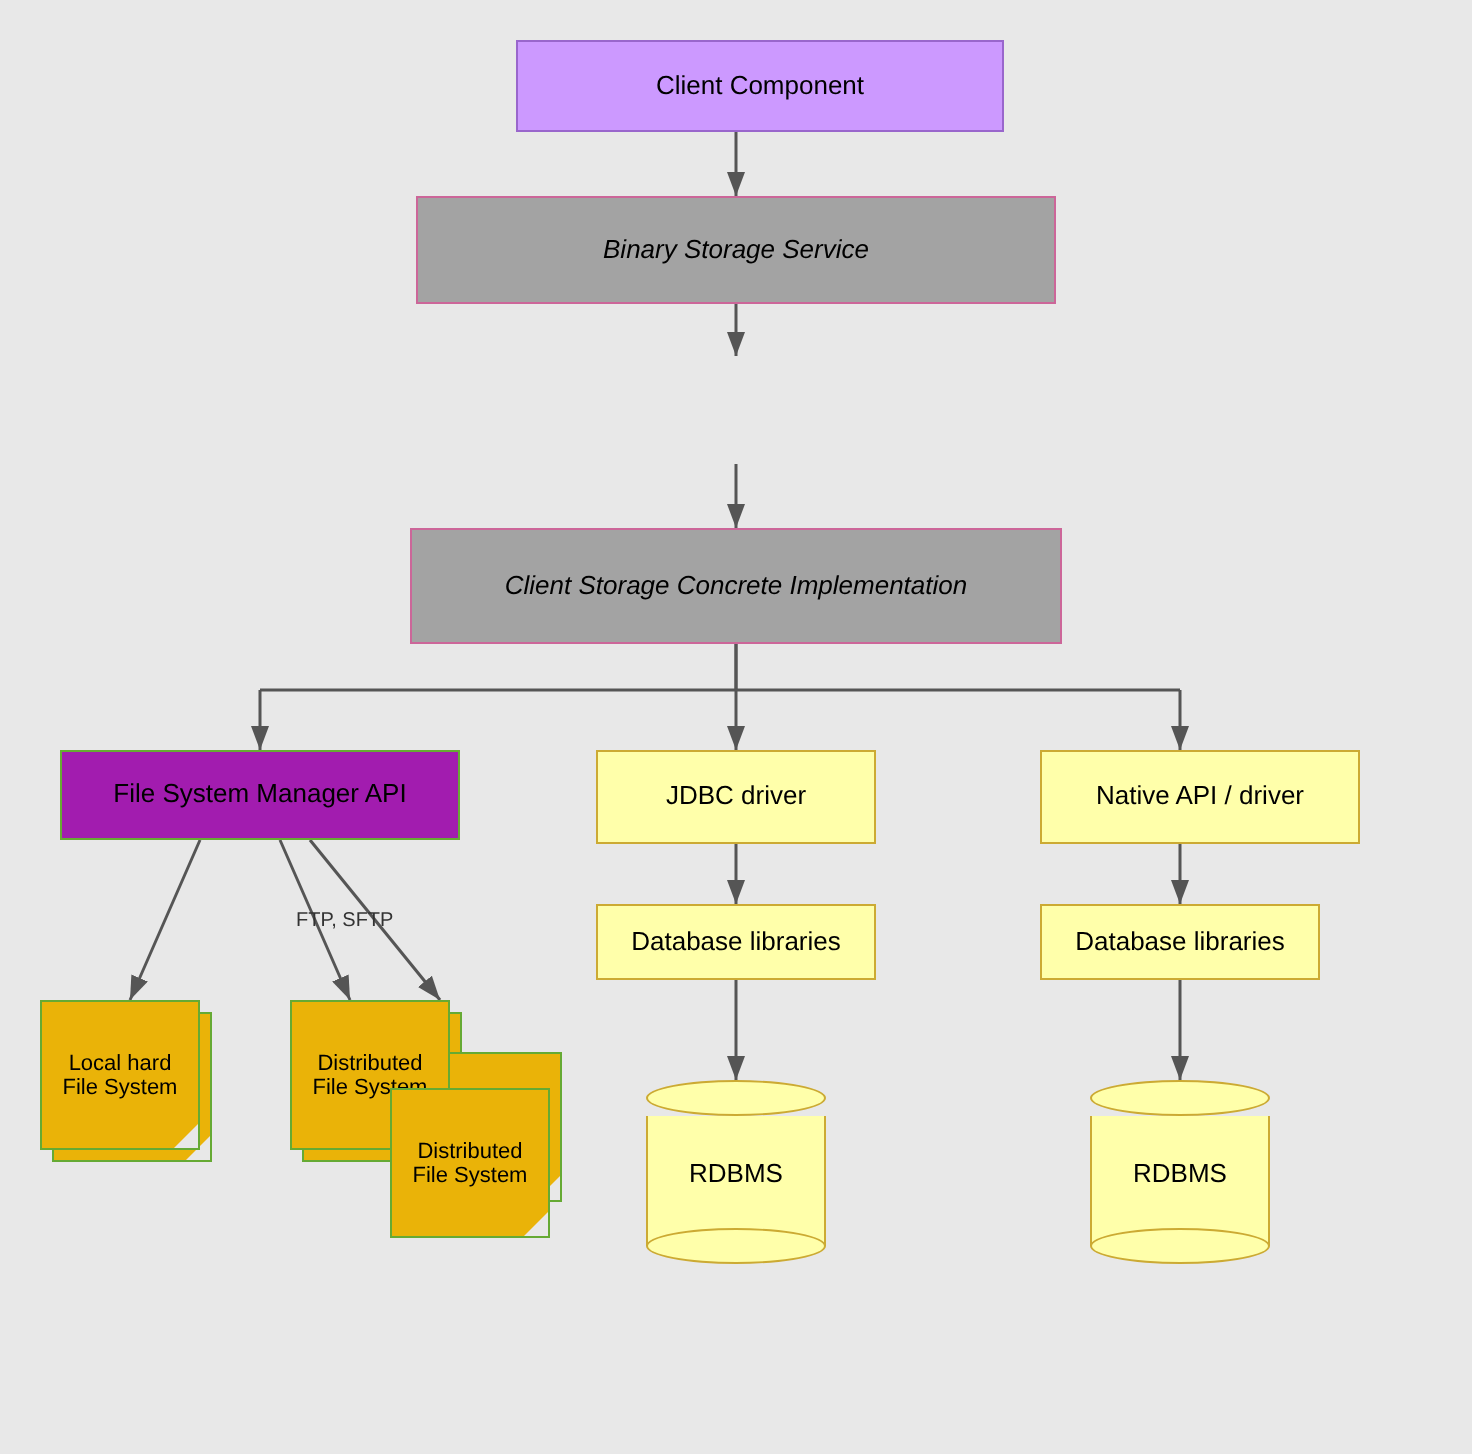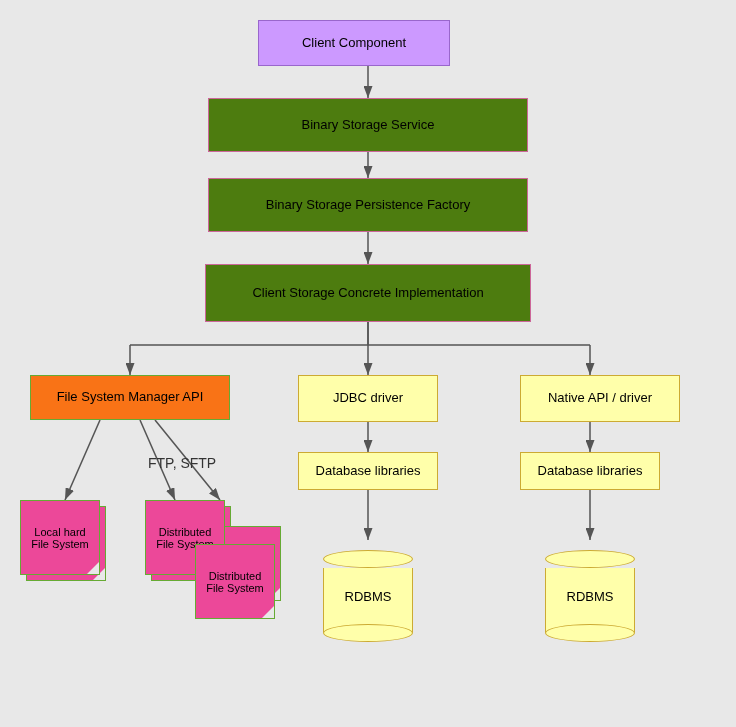--- a/index.html
+++ b/index.html
@@ -25,45 +25,45 @@
       align-items: center;
       justify-content: center;
       padding: 6px 10px;
       line-height: 1.3;
     }
     .box-purple {
       background: #cc99ff;
       border-color: #9966cc;
     }
     .box-pink {
-      background: #4d7c0f;
+      background: #a3a3a3;
       border-color: #cc6699;
+      font-style: italic;
     }
     .box-green {
-      background: #f97316;
+      background: #a21caf;
       border-color: #66aa33;
     }
     .box-yellow {
       background: #ffffaa;
       border-color: #ccaa33;
     }
     svg.arrows {
       position: absolute;
       top: 0; left: 0;
       width: 736px;
       height: 727px;
       pointer-events: none;
     }
     
     .cylinder-wrap {
       position: absolute;
       display: flex;
       flex-direction: column;
       align-items: center;
-      margin-top: 10px;
     }
     .cylinder {
       position: relative;
       display: flex;
       flex-direction: column;
       align-items: center;
     }
     .cyl-top {
       width: 90px;
       height: 18px;
@@ -95,42 +95,42 @@
       margin-top: -9px;
       position: relative;
       z-index: 1;
     }
     
     .doc-stack {
       position: absolute;
     }
     .doc {
       position: absolute;
-      background: #ec4899;
+      background: #eab308;
       border: 1.5px solid #66aa33;
       width: 80px;
       height: 75px;
       display: flex;
       align-items: center;
       justify-content: center;
       text-align: center;
       font-size: 12px;
       padding: 4px;
     }
     .doc::after {
       content: '';
       position: absolute;
       bottom: 0; right: 0;
       border-style: solid;
       border-width: 0 0 12px 12px;
       border-color: transparent transparent #e8e8e8 transparent;
     }
     .ftp-label {
       position: absolute;
-      font-size: 14px;
+      font-size: 10px;
       color: #333;
     }
   </style>
 </head>
 <body>
 
 <div class="diagram">
 
   <svg class="arrows">
     <defs>
@@ -162,31 +162,28 @@
 
     <line x1="368" y1="422" x2="368" y2="452" stroke="#555" stroke-width="1.5" marker-end="url(#arrowhead)"></line>
 
     <line x1="368" y1="490" x2="368" y2="540" stroke="#555" stroke-width="1.5" marker-end="url(#arrowhead)"></line>
 
     <line x1="590" y1="422" x2="590" y2="452" stroke="#555" stroke-width="1.5" marker-end="url(#arrowhead)"></line>
 
     <line x1="590" y1="490" x2="590" y2="540" stroke="#555" stroke-width="1.5" marker-end="url(#arrowhead)"></line>
   </svg>
 
-  <div class="box box-purple" style="left:258px; top:20px; width:192px; height:46px;">
+  <div class="box box-purple" style="left:258px; top:20px; width:244px; height:46px;">
     <span>Client Component</span>
   </div>
 
   <div class="box box-pink" style="left:208px; top:98px; width:320px; height:54px;">
     <span>Binary Storage Service</span>
   </div>
 
-  <div class="box box-pink" style="left:208px; top:178px; width:320px; height:54px;">
-    <span>Binary Storage Persistence Factory</span>
-  </div>
 
   <div class="box box-pink" style="left:205px; top:264px; width:326px; height:58px;">
     <span>Client Storage Concrete Implementation</span>
   </div>
 
   <div class="box box-green" style="left:30px; top:375px; width:200px; height:45px;">
     <span>File System Manager API</span>
   </div>
 
   <div class="box box-yellow" style="left:520px; top:375px; width:160px; height:47px;">

